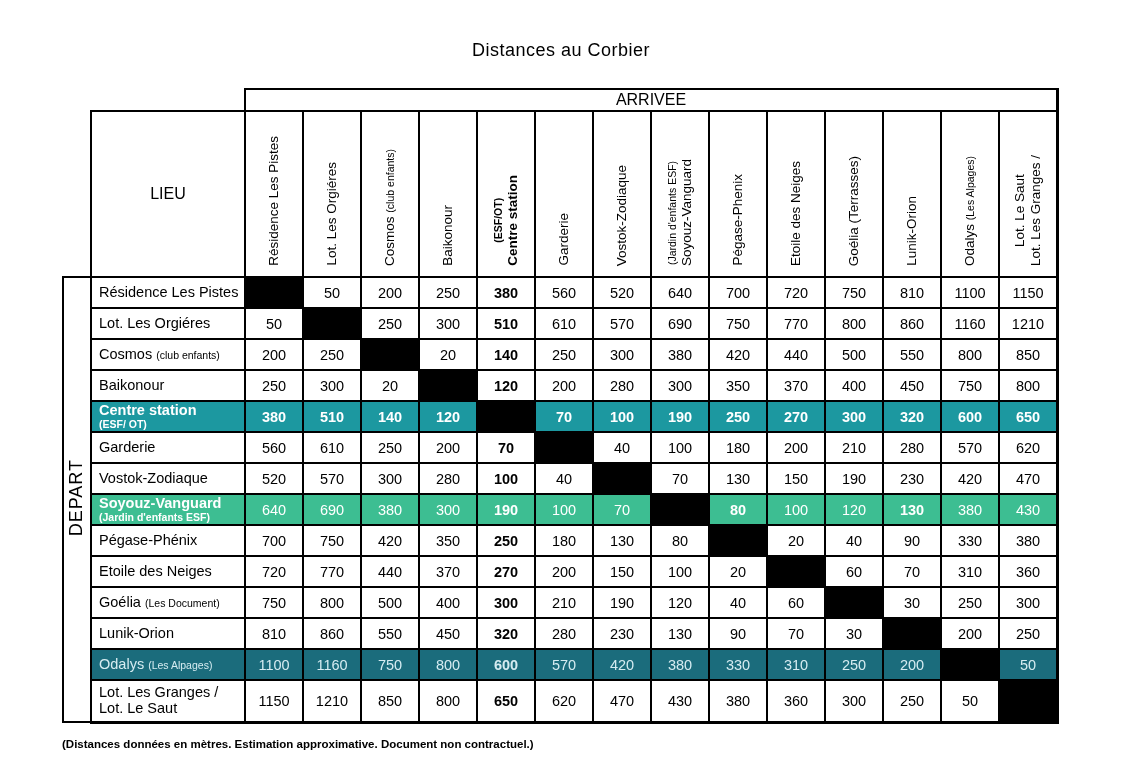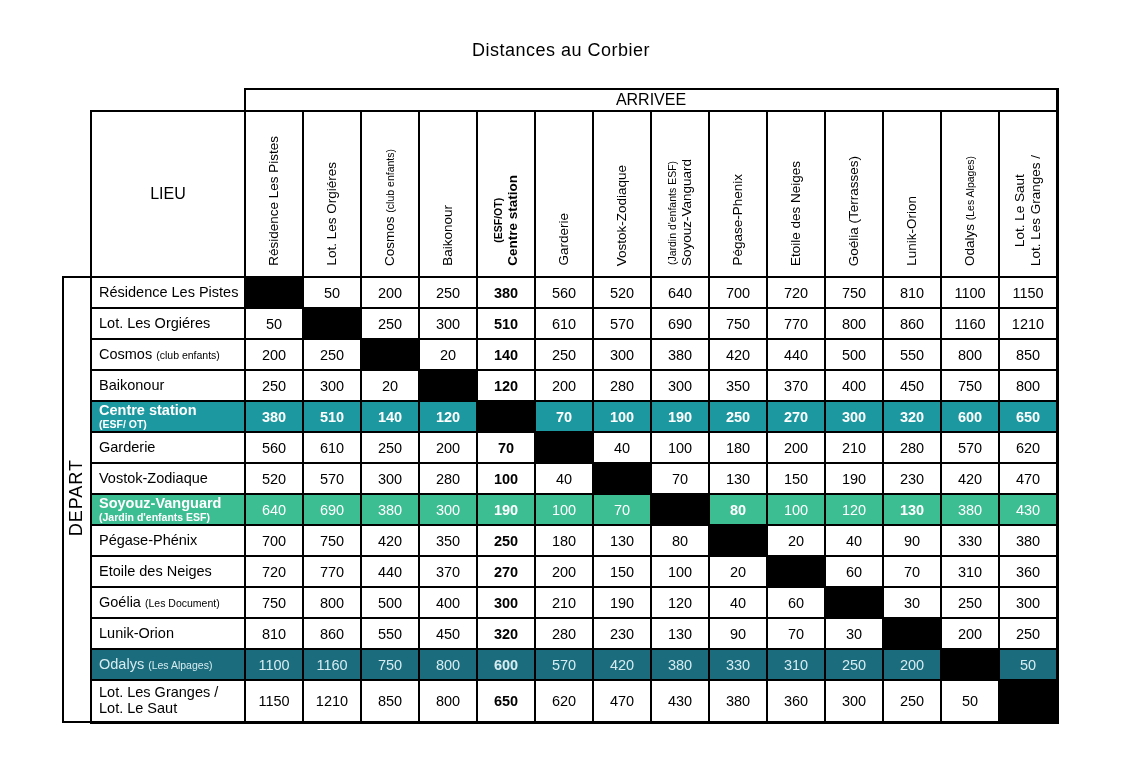--- a/index.html
+++ b/index.html
@@ -302,13 +302,14 @@
           <td class="num">380</td>
           <td class="num">360</td>
           <td class="num">300</td>
           <td class="num">250</td>
           <td class="num">50</td>
           <td class="num diag"></td>
         </tr>
       </tbody>
   </table>
 
+  <div class="footer">(Distances données en mètres. Estimation approximative. Document non contractuel.)</div>
 </div>
 
 </body></html>

